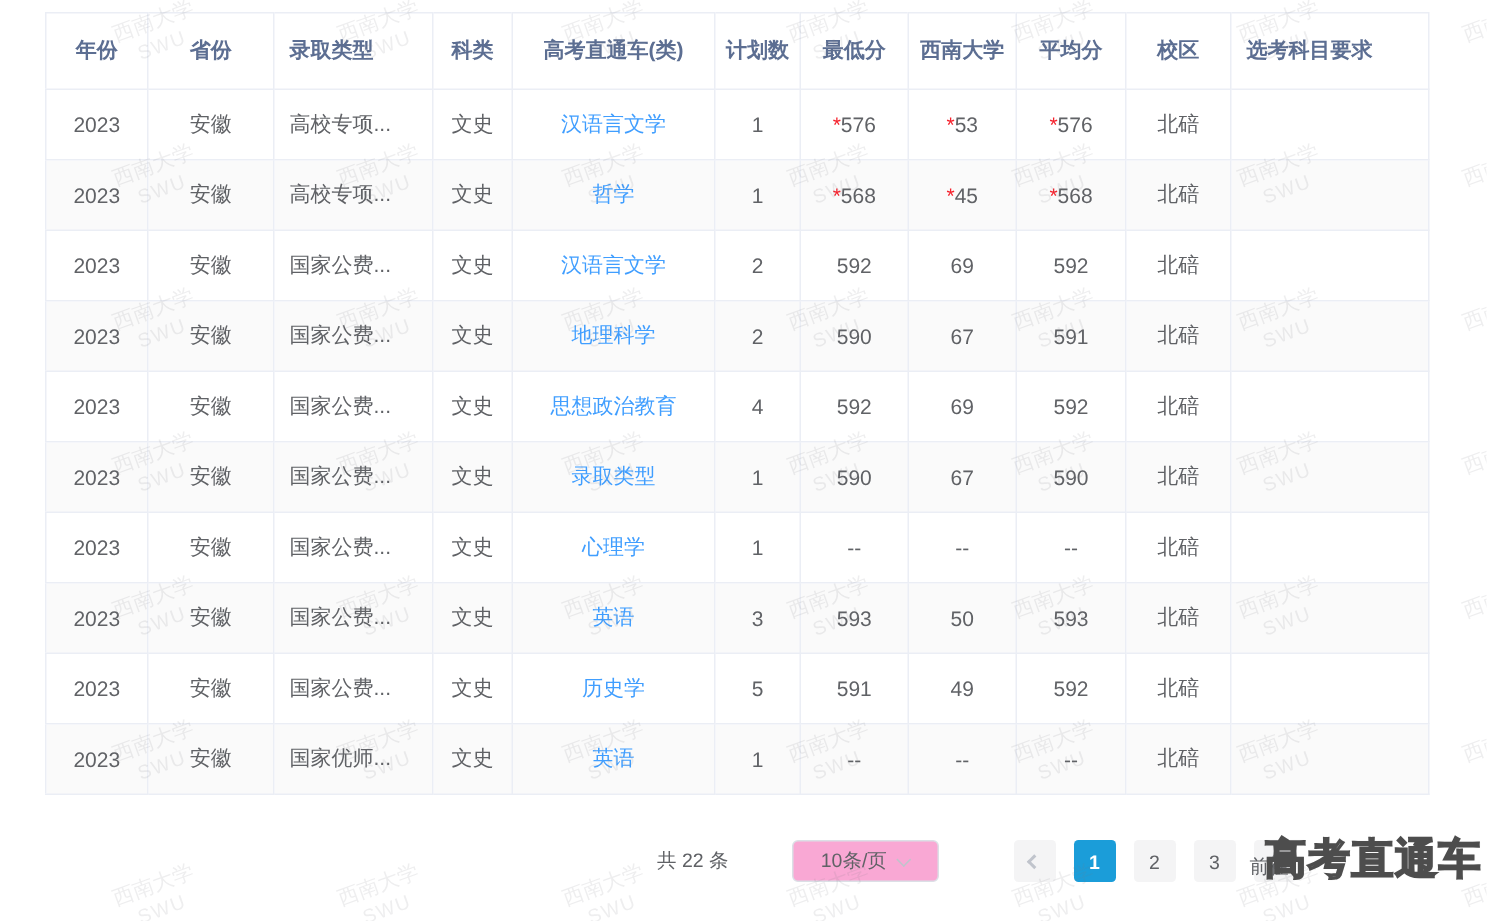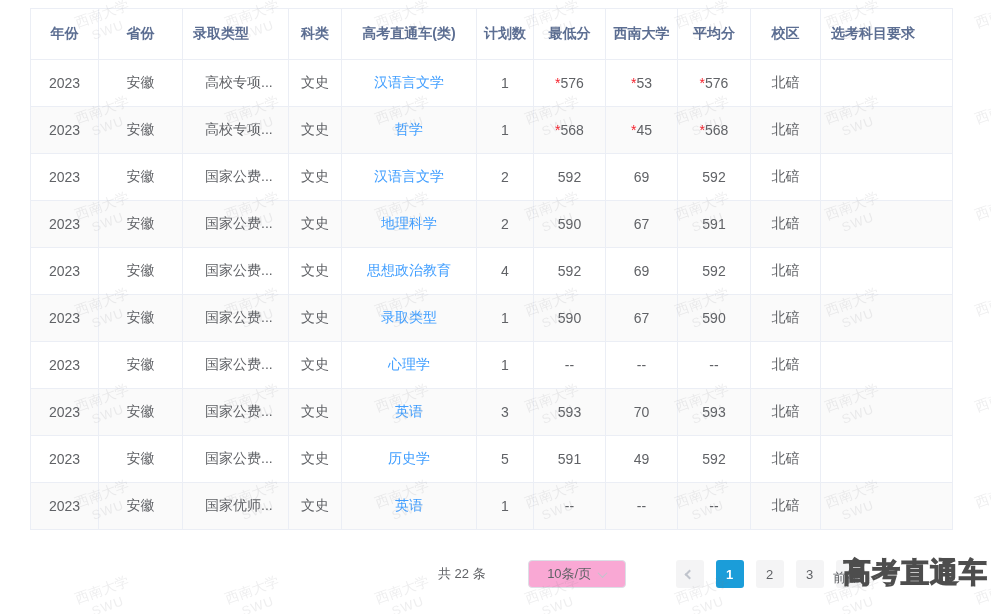--- a/index.html
+++ b/index.html
@@ -59,21 +59,21 @@
     height: 47px;
     border-bottom: 1px solid #ebeef5;
     border-right: 1px solid #ebeef5;
     text-align: center;
     color: #606266;
     background: #ffffff;
     overflow: hidden;
     white-space: nowrap;
   }
   table.data-table tr.striped td { background: #fafafa; }
-  .align-left { text-align: left !important; padding-left: 22px; }
+  .align-left { text-align: left !important; padding-left: 10px; }
   th.align-left { padding-left: 10px; }
   a.major-link { color: #409eff; text-decoration: none; cursor: pointer; }
   .star { color: #f5222d; }
 
   
   .pagination {
     position: absolute;
     left: 438px; top: 560px;
     display: flex;
     align-items: flex-end;
@@ -465,21 +465,21 @@
           <td class="align-left"></td>
         </tr>
         <tr class="striped">
           <td>2023</td>
           <td>安徽</td>
           <td class="align-left">国家公费...</td>
           <td>文史</td>
           <td><a class="major-link">英语</a></td>
           <td>3</td>
           <td>593</td>
-          <td>70</td>
+          <td>50</td>
           <td>593</td>
           <td>北碚</td>
           <td class="align-left"></td>
         </tr>
         <tr>
           <td>2023</td>
           <td>安徽</td>
           <td class="align-left">国家公费...</td>
           <td>文史</td>
           <td><a class="major-link">历史学</a></td>

